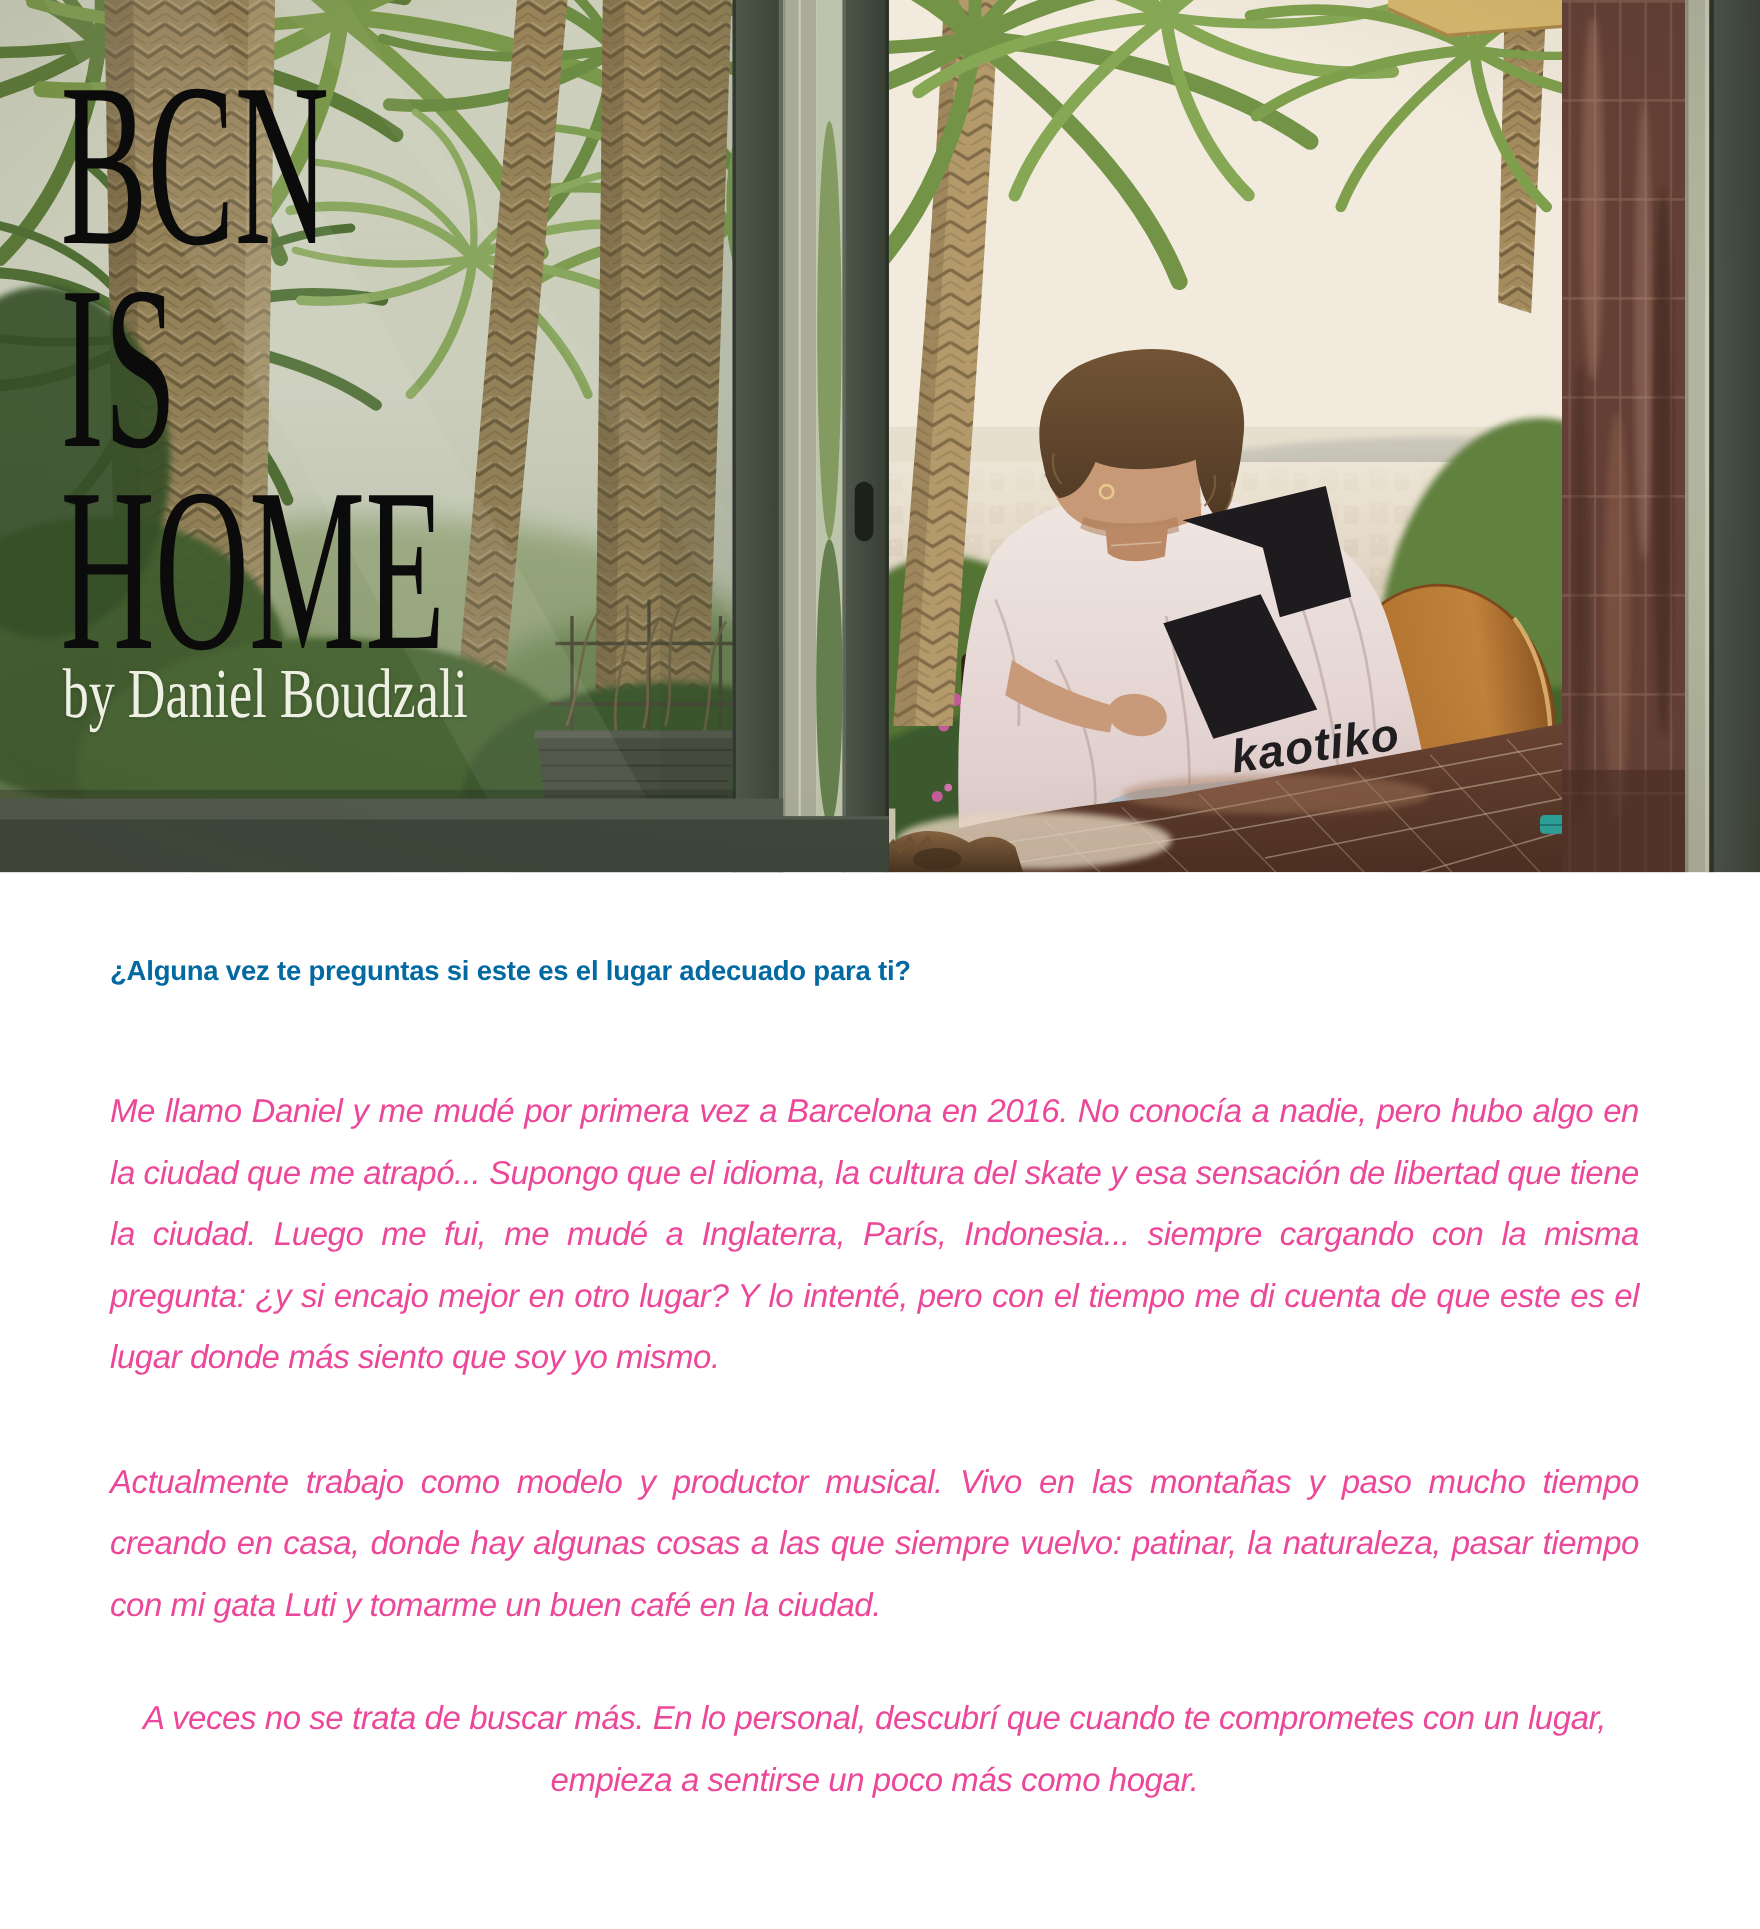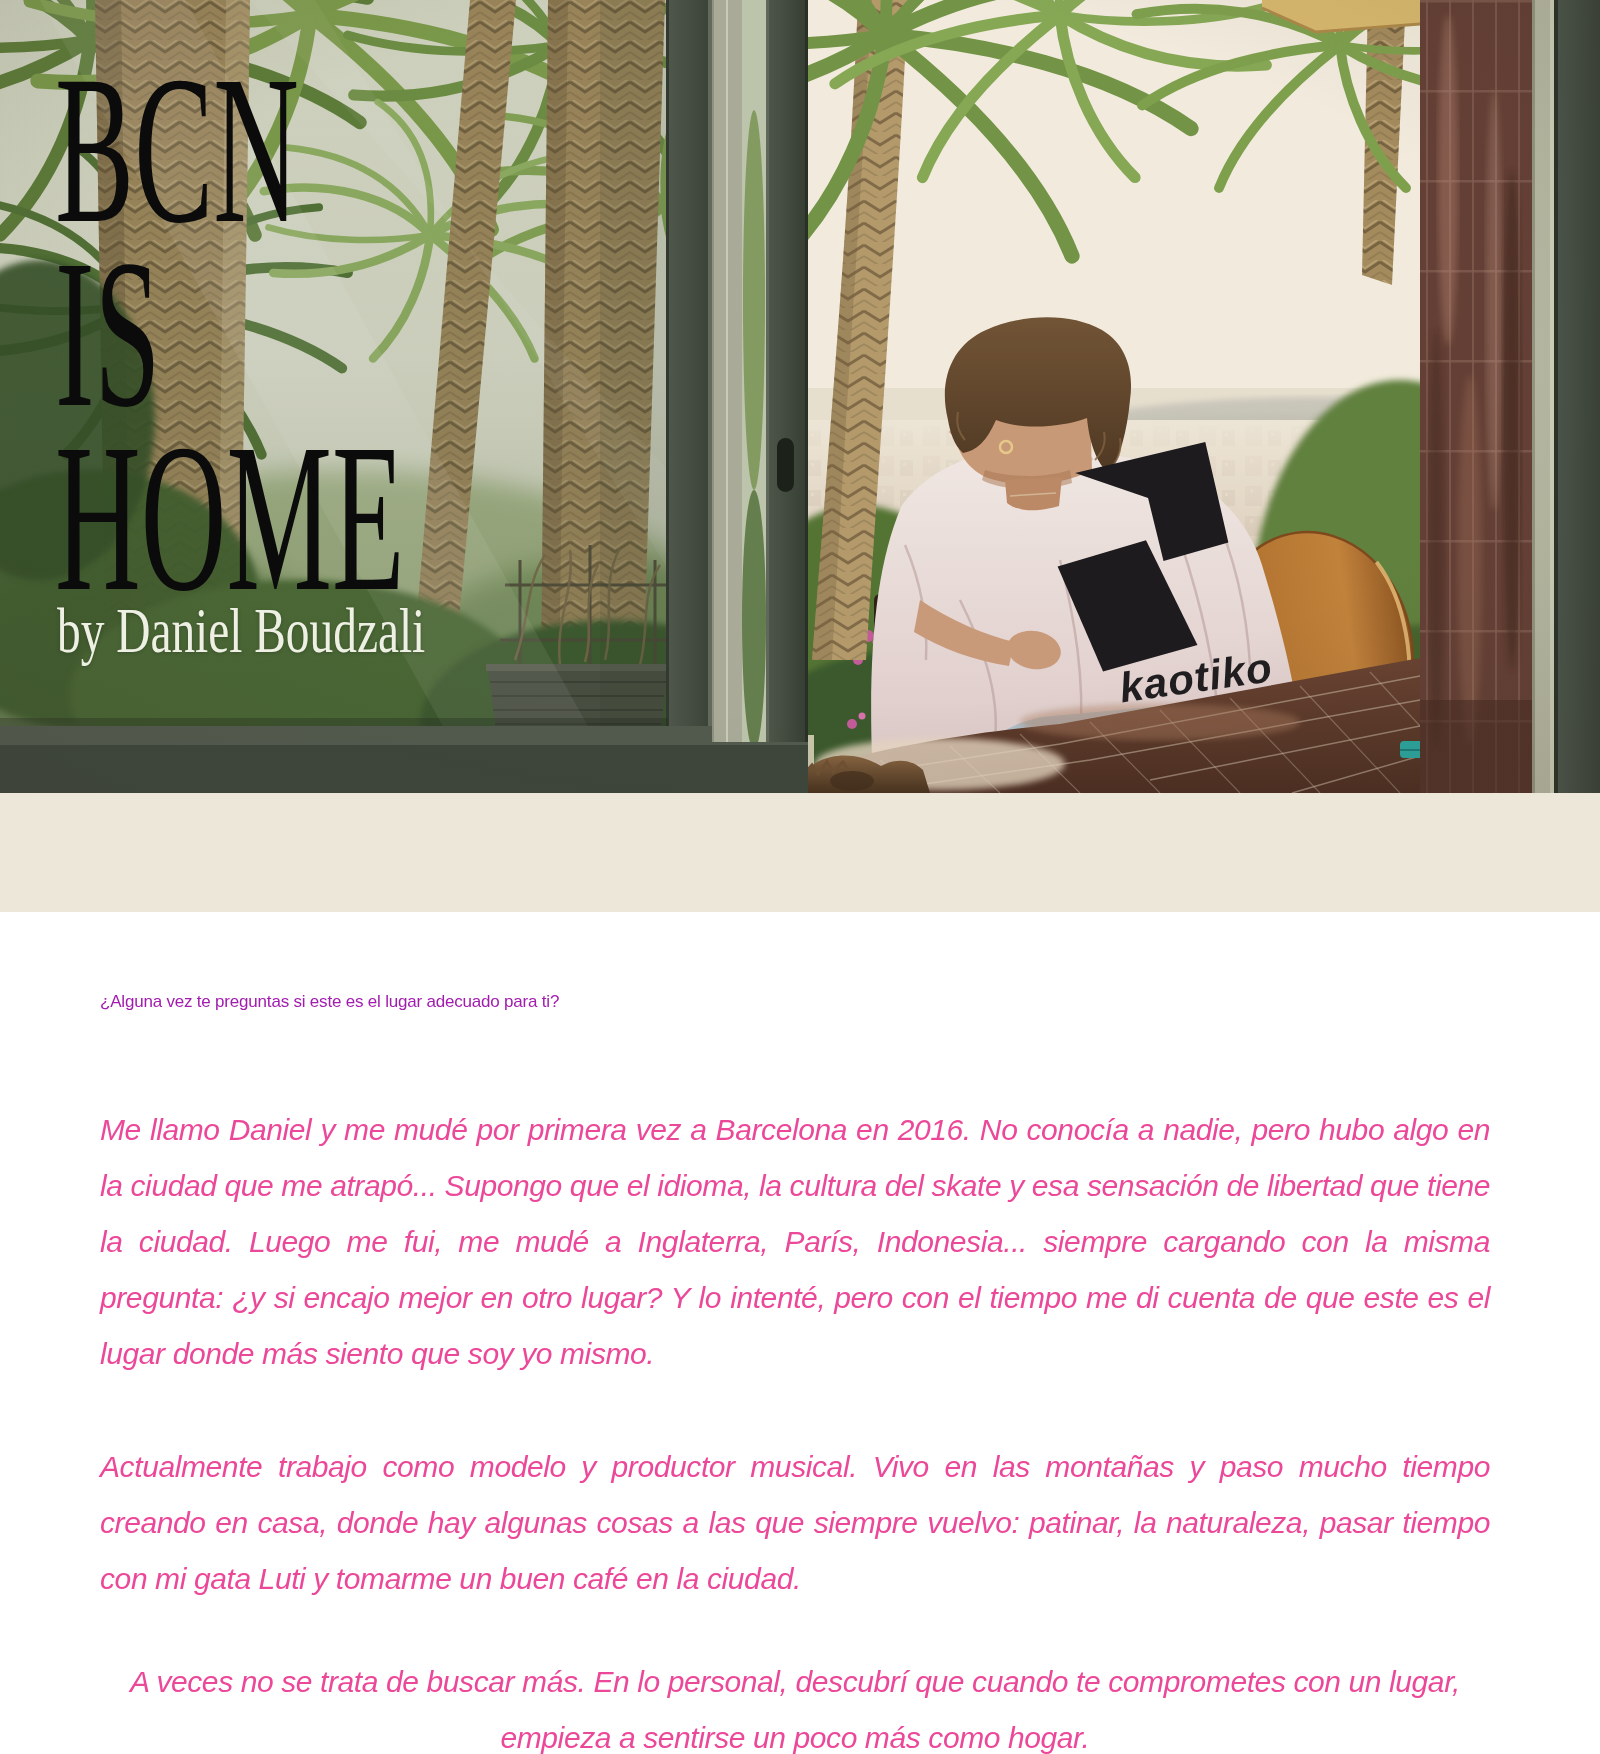--- a/index.html
+++ b/index.html
@@ -1,27 +1,27 @@
 <!DOCTYPE html>
 <html><head>
 <meta charset="utf-8">
 <style>
   html,body{margin:0;padding:0;background:#ffffff;}
   body{width:1600px;height:1754px;overflow:hidden;font-family:"Liberation Sans",sans-serif;}
-  .hero{position:relative;width:1600px;height:912px;overflow:hidden;background:#ece7d9;}
+  .hero{position:relative;width:1600px;height:793px;overflow:hidden;background:#ece7d9;}
   .hero svg{display:block;}
   .title-overlay{position:absolute;left:55px;top:58px;transform:scaleX(0.56);transform-origin:top left;
     font-family:"Liberation Serif",serif;font-weight:500;color:#0b0b0b;font-size:212px;line-height:184px;
     letter-spacing:0;white-space:nowrap;}
   .title-overlay span{display:block;}
   .byline{position:absolute;left:57px;top:596px;transform:scaleX(0.74);transform-origin:top left;
     font-family:"Liberation Serif",serif;font-weight:400;color:#eef0e3;font-size:64px;line-height:70px;
     white-space:nowrap;text-shadow:0 1px 4px rgba(30,45,30,.35);}
   .article{width:1390px;margin:0 0 0 100px;color:#1c1c1c;}
-  .article h2{margin:70px 0 0 0;font-size:17px;line-height:40px;font-weight:normal;letter-spacing:-0.2px;color:#a21caf;}
+  .article h2{margin:70px 0 0 0;font-size:25px;line-height:40px;font-weight:bold;letter-spacing:-0.2px;color:#0369a1;}
   .article p{margin:0;font-style:italic;font-size:30px;line-height:56px;letter-spacing:-0.4px;
     text-align:justify;color:#ec4899;}
   .article p.p1{margin-top:80px;}
   .article p.p2{margin-top:57px;}
   .article p.p3{margin-top:47px;}
   .article p:last-child{text-align:center;}
   .bl{fill:none;stroke:currentColor;stroke-linecap:round;}
   .w4{stroke-width:7;} .w5{stroke-width:9;}
 </style>
 </head>

